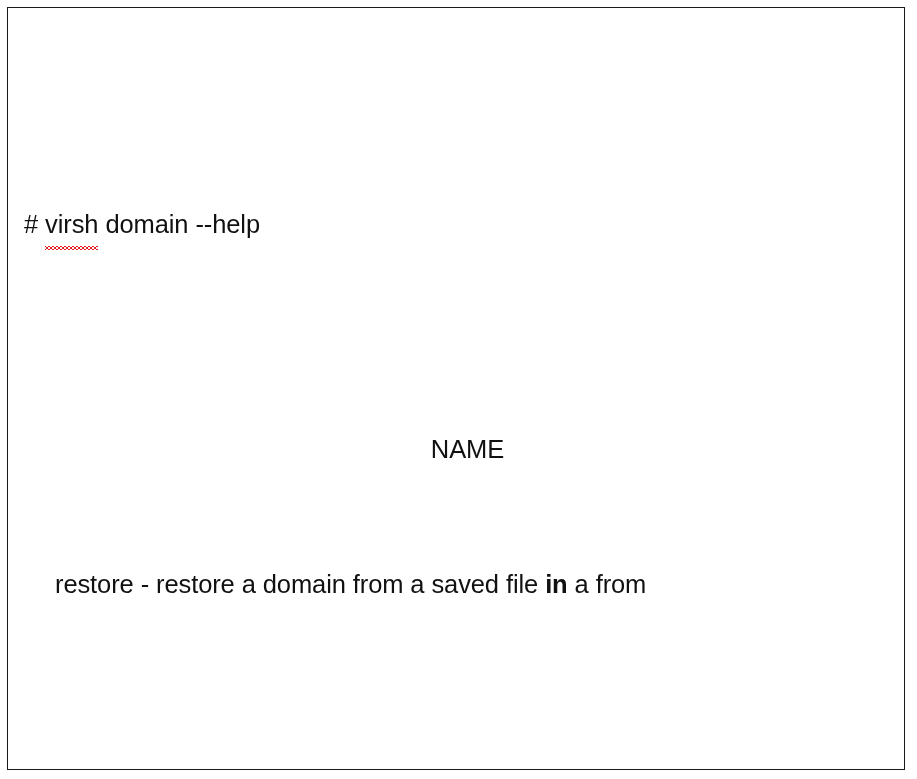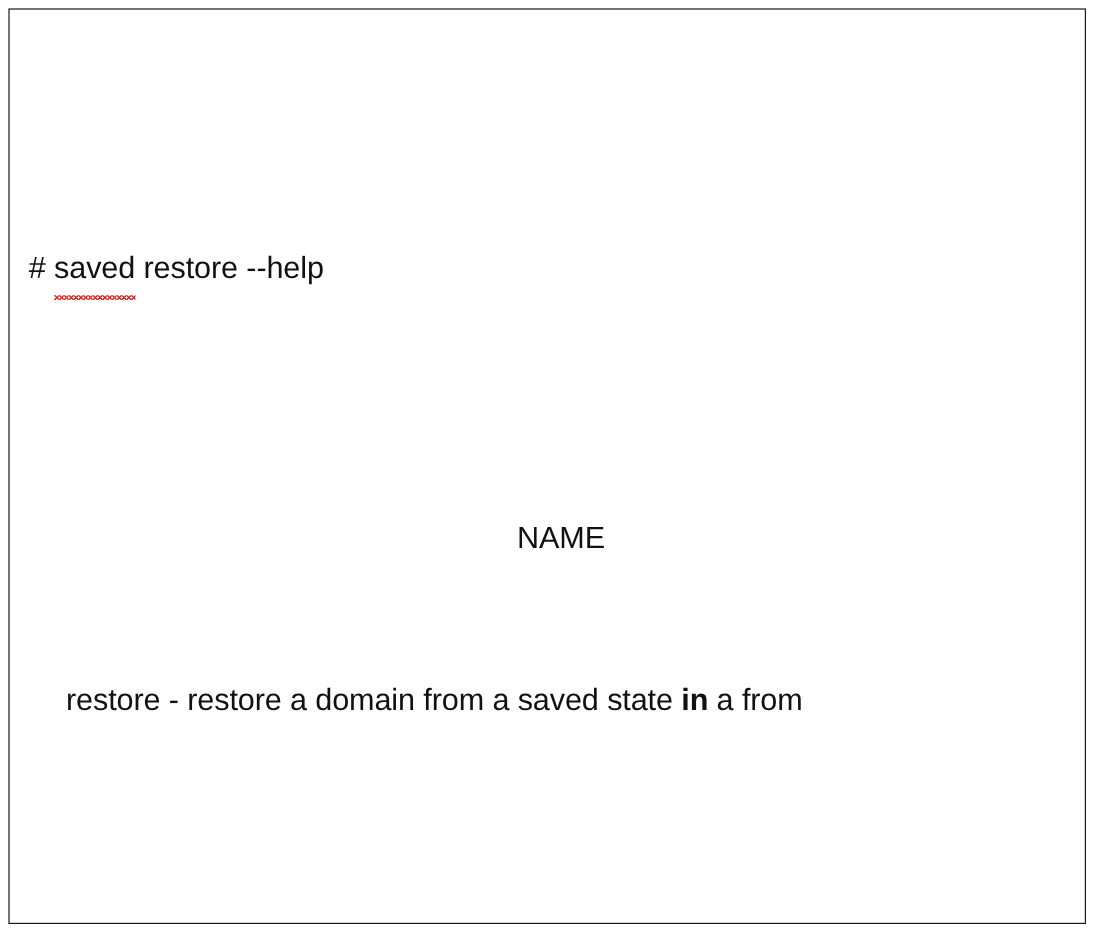--- a/index.html
+++ b/index.html
@@ -76,25 +76,25 @@
     pointer-events: none;
   }
 </style>
 </head>
 <body>
 
 <div id="doc-frame">
   <div id="doc-body">
 
     
-    <div class="line ind-0"><span># </span><span class="squiggle">saved</span><span> restore --help</span></div>
+    <div class="line ind-0"><span># </span><span class="squiggle">virsh</span><span> domain --help</span></div>
 
     
     <div class="line ind-1">NAME</div>
-    <div class="line ind-2"><span>restore - restore a domain from a saved state </span><span class="bold">in</span><span> a from</span></div>
+    <div class="line ind-2"><span>restore - restore a domain from a saved file </span><span class="bold">in</span><span> a from</span></div>
 
     <div class="blank"></div>
 
     
     
     
     
 
     
 

